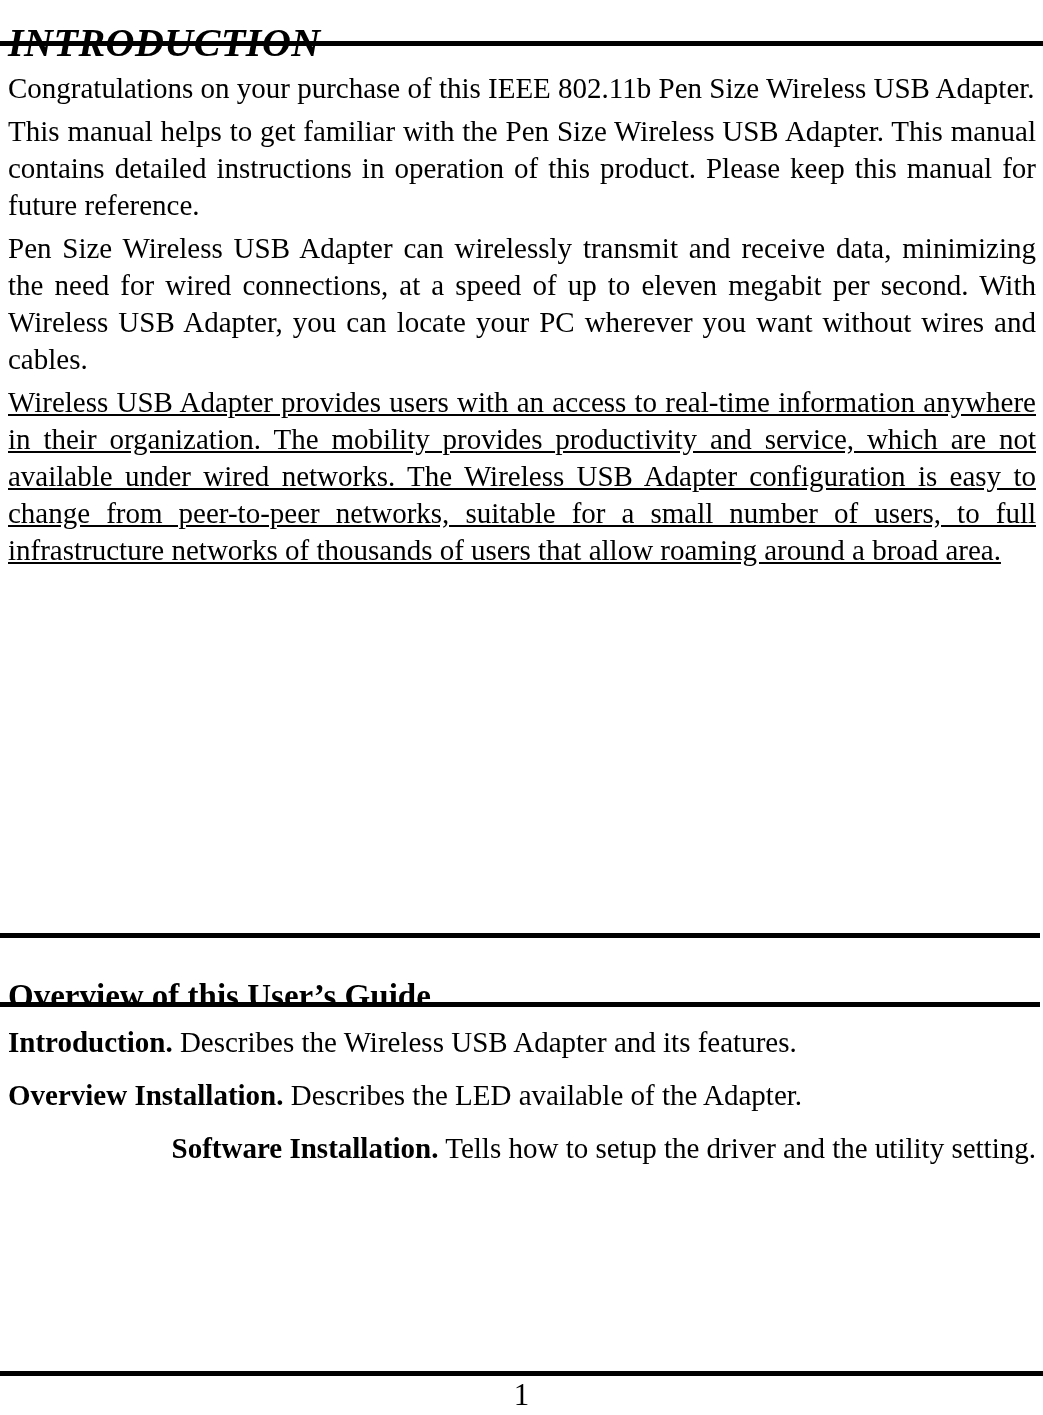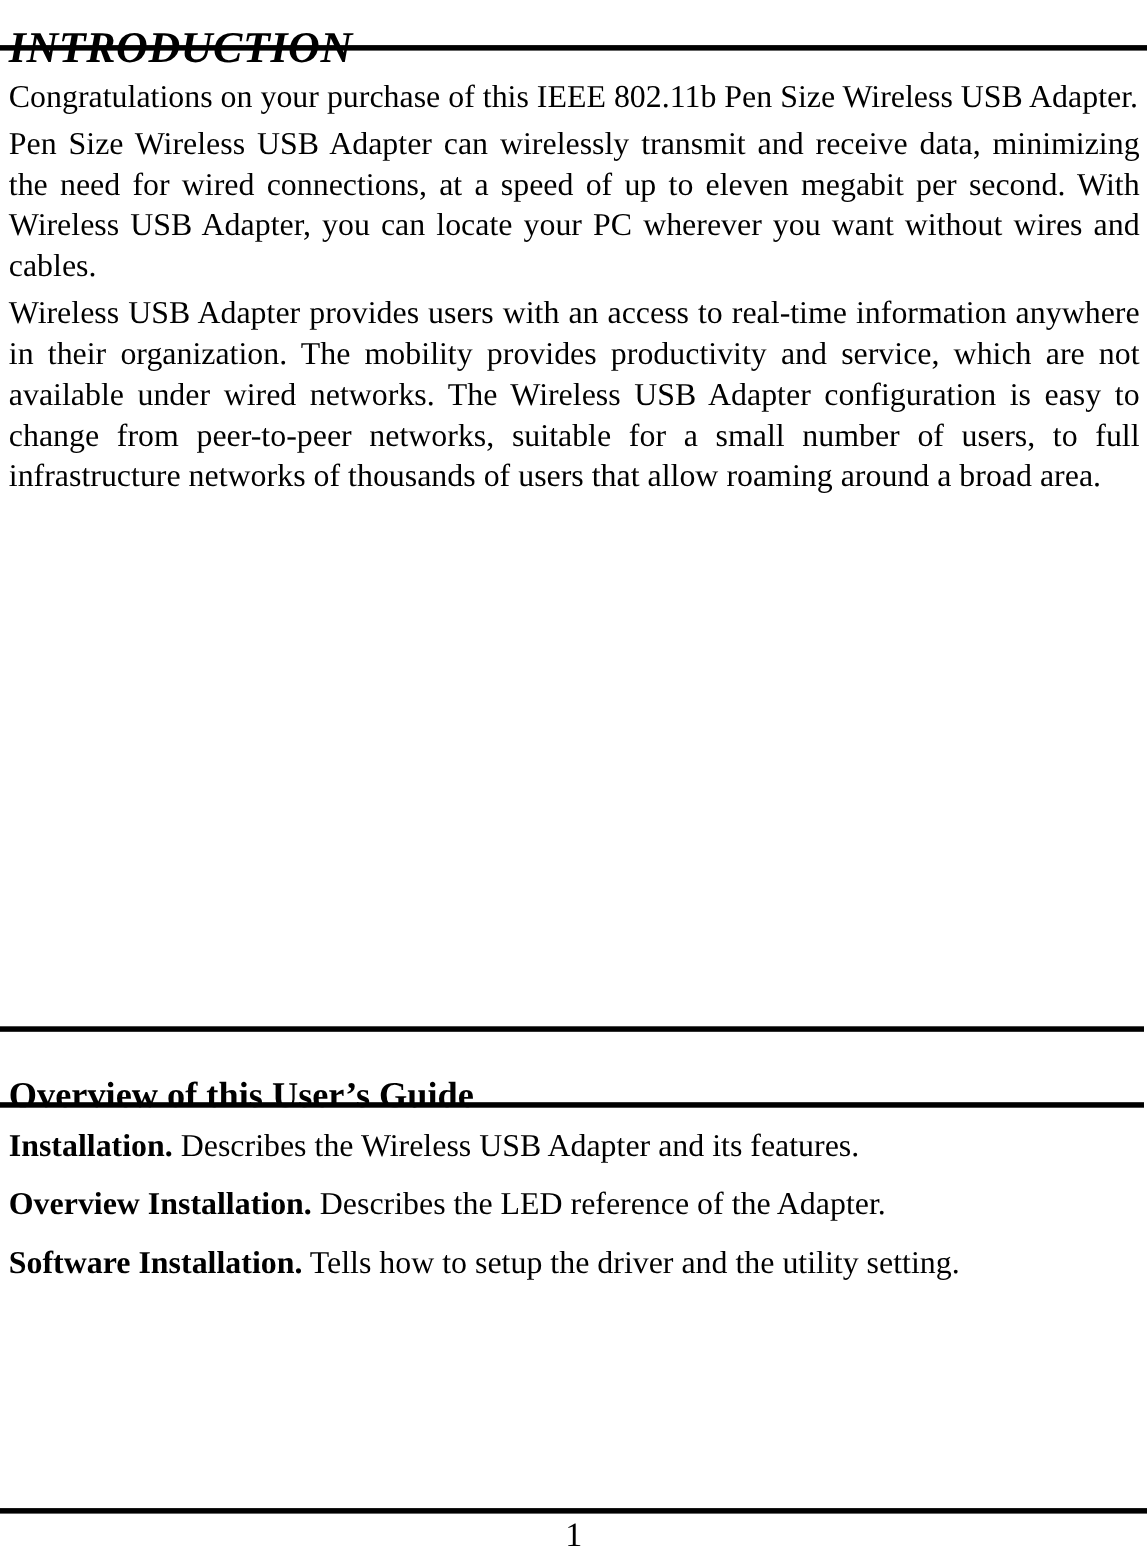--- a/index.html
+++ b/index.html
@@ -60,20 +60,21 @@
   p.para {
     margin: 0 0 6px 0;
     font-size: 29px;
     line-height: 37px;
     text-align: justify;
     text-justify: inter-word;
     hyphens: none;
   }
   p.para:last-child {
     margin-bottom: 0;
+    text-decoration: underline;
   }
 
   
   .section-head-wrap {
     position: absolute;
     left: 0px;
     top: 933px;
     width: 1043px;
   }
   .section-rule-top {
@@ -110,20 +111,21 @@
     width: 1028px;
   }
   .ov-item {
     font-size: 29px;
     line-height: 37px;
     text-align: left;
     margin: 0 0 16px 0;
   }
   .ov-item:last-child {
     margin-bottom: 16px;
+    text-align: right;
   }
   .ov-lead {
     font-weight: bold;
   }
 
   
   .footer-rule {
     position: absolute;
     left: 0px;
     top: 1371px;
@@ -145,32 +147,33 @@
 <body>
 
 <div class="page">
 
   <h1 class="chapter-title">INTRODUCTION</h1>
 
   <div class="rule-thick title-rule"></div>
 
   <div class="body-block">
     <p class="para">Congratulations on your purchase of this IEEE 802.11b Pen Size Wireless USB Adapter.</p>
+    <p class="para">This manual helps to get familiar with the Pen Size Wireless USB Adapter. This manual contains detailed instructions in operation of this product. Please keep this manual for future reference.</p>
     <p class="para">Pen Size Wireless USB Adapter can wirelessly transmit and receive data, minimizing the need for wired connections, at a speed of up to eleven megabit per second. With Wireless USB Adapter, you can locate your PC wherever you want without wires and cables.</p>
     <p class="para">Wireless USB Adapter provides users with an access to real-time information anywhere in their organization. The mobility provides productivity and service, which are not available under wired networks. The Wireless USB Adapter configuration is easy to change from peer-to-peer networks, suitable for a small number of users, to full infrastructure networks of thousands of users that allow roaming around a broad area.</p>
   </div>
 
   <div class="section-head-wrap">
     <div class="section-rule-top"></div>
     <h2 class="section-head">Overview of this User’s Guide</h2>
     <div class="section-rule-bottom"></div>
   </div>
 
   <div class="overview-list">
-    <p class="ov-item"><span class="ov-lead">Installation.</span><span>  Describes the Wireless USB Adapter and its features.</span></p>
-    <p class="ov-item"><span class="ov-lead">Overview Installation.</span><span>  Describes the LED reference of the Adapter.</span></p>
+    <p class="ov-item"><span class="ov-lead">Introduction.</span><span>  Describes the Wireless USB Adapter and its features.</span></p>
+    <p class="ov-item"><span class="ov-lead">Overview Installation.</span><span>  Describes the LED available of the Adapter.</span></p>
     <p class="ov-item"><span class="ov-lead">Software Installation.</span><span>  Tells how to setup the driver and the utility setting.</span></p>
   </div>
 
   <div class="footer-rule"></div>
   <div class="page-number">1</div>
 
 </div>
 
 </body></html>

